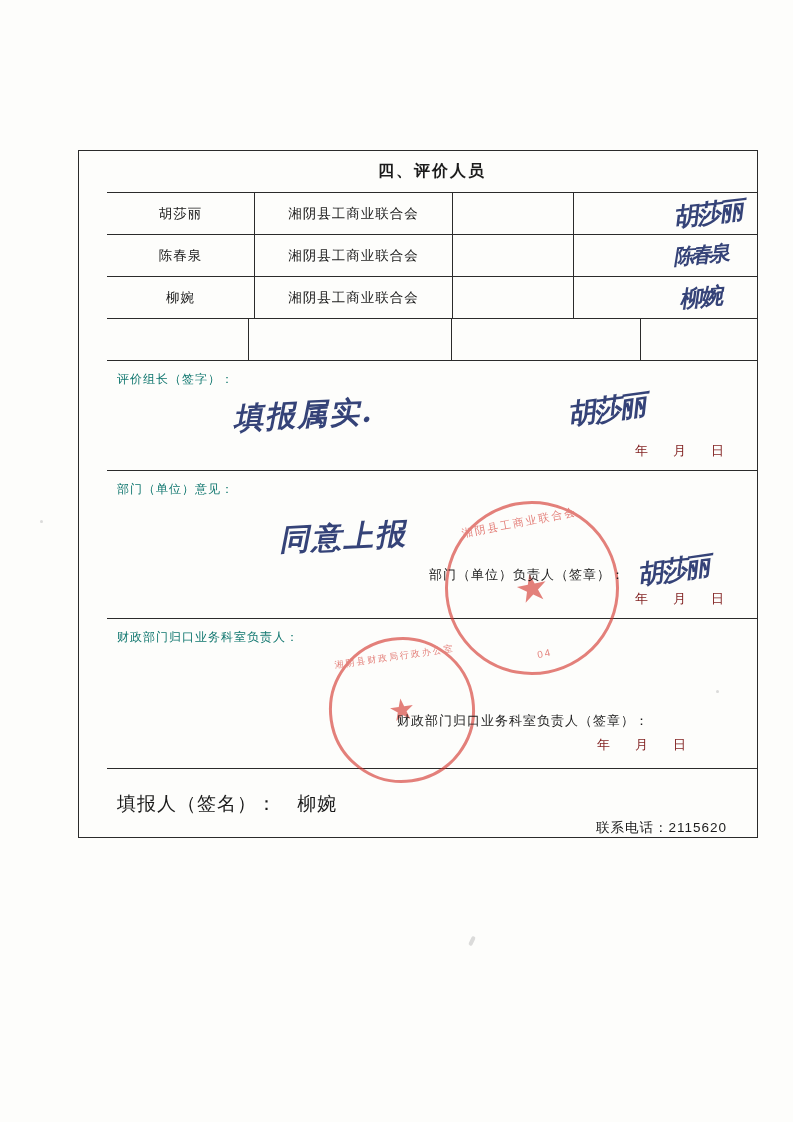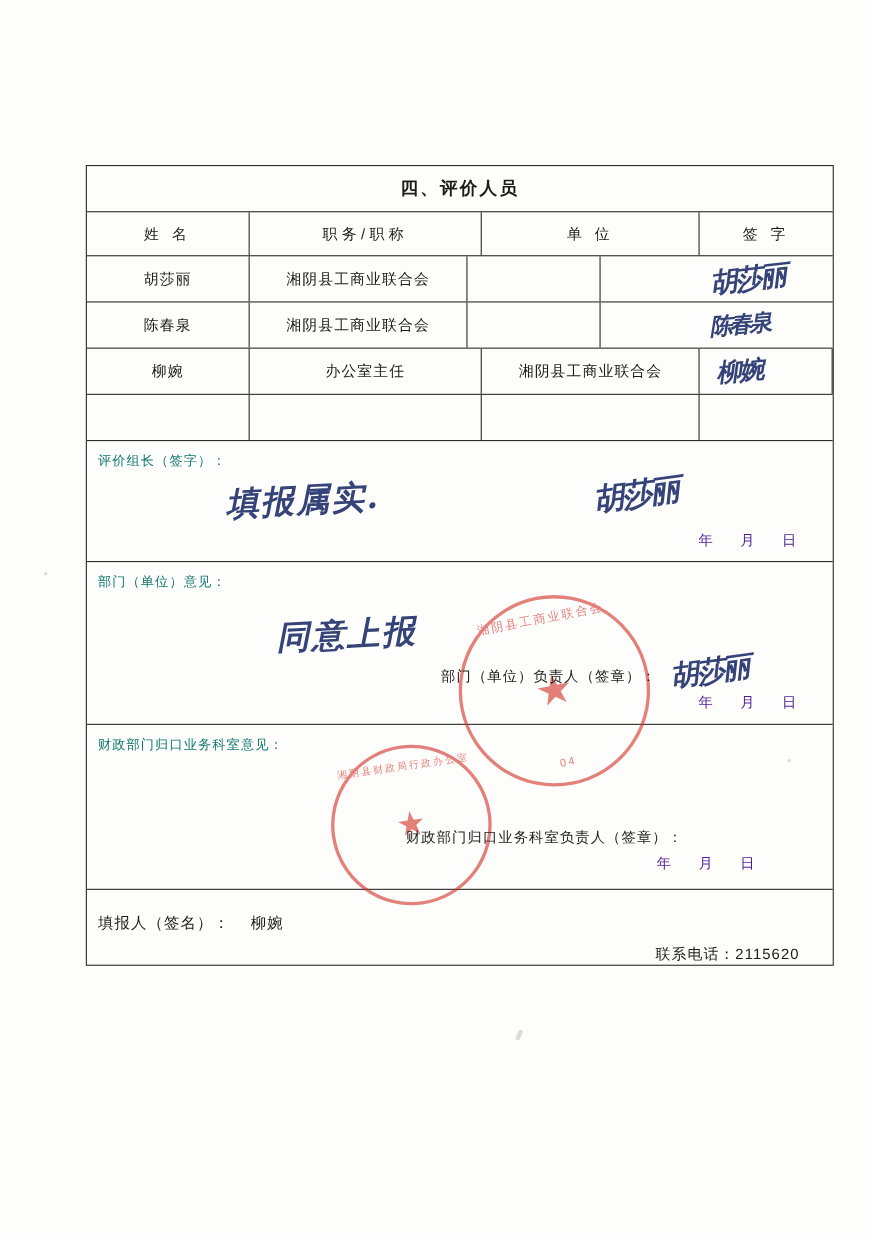--- a/index.html
+++ b/index.html
@@ -26,20 +26,21 @@
     width: 793px;
     height: 1122px;
   }
   .form-table {
     position: absolute;
     left: 78px;
     top: 150px;
     width: 680px;
     border: 1.4px solid #2b2b2b;
     box-sizing: border-box;
+    padding-left: 28px;
   }
   .row {
     display: flex;
     border-bottom: 1.2px solid #2b2b2b;
     box-sizing: border-box;
   }
   .row:last-child { border-bottom: none; }
 
   .cell {
     box-sizing: border-box;
@@ -93,37 +94,37 @@
   }
   .r-leader { height: 110px; }
   .r-dept   { height: 148px; }
   .r-fin    { height: 150px; }
   .r-filler { height: 68px; }
 
   .date-line {
     position: absolute;
     font-size: 13px;
     letter-spacing: 1px;
-    color: #4c1d95;
+    color: #7f1d1d;
   }
   .date-line span { margin-right: 24px; }
   .date-line span:last-child { margin-right: 0; }
 
   .sub-label {
     position: absolute;
     font-size: 13px;
     letter-spacing: 1px;
     color: #1b1b1b;
   }
 
   .footer-left {
     position: absolute;
     left: 10px;
     top: 22px;
-    font-size: 14px;
+    font-size: 19px;
     letter-spacing: 1px;
     color: #1b1b1b;
   }
   .footer-right {
     position: absolute;
     right: 30px;
     top: 22px;
     font-size: 13.5px;
     letter-spacing: 1px;
     color: #1b1b1b;
@@ -194,44 +195,37 @@
   <div class="speck" style="left:40px;top:520px;width:3px;height:3px;"></div>
   <div class="speck" style="left:716px;top:690px;width:3px;height:3px;"></div>
   <div class="speck" style="left:470px;top:936px;width:4px;height:10px;transform:rotate(25deg);border-radius:2px;"></div>
 
   <div class="form-table">
 
     <div class="row title-row">
       <div class="cell title-cell">四、评价人员</div>
     </div>
 
-    <div class="row head-row">
-      <div class="cell c-name">姓  名</div>
-      <div class="cell c-post">职务/职称</div>
-      <div class="cell c-unit">单  位</div>
-      <div class="cell c-sign">签  字</div>
-    </div>
 
     <div class="row data-row" style="position:relative;">
       <div class="cell c-name">胡莎丽</div>
       <div class="cell c-unit">湘阴县工商业联合会</div>
       <div class="cell c-sign"></div>
       <div class="hand hand-blue" style="left:566px;top:4px;font-size:25px;letter-spacing:-2px;transform:rotate(-7deg);">胡莎丽</div>
     </div>
 
     <div class="row data-row" style="position:relative;">
       <div class="cell c-name">陈春泉</div>
       <div class="cell c-unit">湘阴县工商业联合会</div>
       <div class="cell c-sign"></div>
       <div class="hand hand-blue" style="left:566px;top:6px;font-size:21px;letter-spacing:-3px;transform:rotate(-5deg);">陈春泉</div>
     </div>
 
     <div class="row data-row" style="position:relative;">
       <div class="cell c-name">柳婉</div>
-      <div class="cell c-post">办公室主任</div>
       <div class="cell c-unit">湘阴县工商业联合会</div>
       <div class="cell c-sign"></div>
       <div class="hand hand-blue" style="left:572px;top:5px;font-size:23px;letter-spacing:-2px;transform:rotate(-6deg);">柳婉</div>
     </div>
 
     <div class="row empty-row">
       <div class="cell c-name"></div>
       <div class="cell c-post"></div>
       <div class="cell c-unit"></div>
       <div class="cell c-sign"></div>
@@ -258,21 +252,21 @@
       </div>
 
       <div class="sub-label" style="left:322px;bottom:34px;">部门（单位）负责人（签章）：</div>
       <div class="hand hand-blue" style="left:530px;top:82px;font-size:26px;letter-spacing:-2px;transform:rotate(-8deg);">胡莎丽</div>
       <div class="date-line" style="right:32px;bottom:10px;">
         <span>年</span><span>月</span><span>日</span>
       </div>
     </div>
 
     <div class="wide-row r-fin">
-      <div class="wide-label">财政部门归口业务科室意见：</div>
+      <div class="wide-label">财政部门归口业务科室负责人：</div>
 
       <div class="stamp" style="left:222px;top:18px;width:140px;height:140px;transform:rotate(-8deg);">
         <div class="arc" style="font-size:9px;">湘阴县财政局行政办公室</div>
         <div class="star" style="font-size:30px;">★</div>
         <div class="arc-bottom"></div>
       </div>
 
       <div class="sub-label" style="left:272px;bottom:38px;margin-left:18px;">财政部门归口业务科室负责人（签章）：</div>
       <div class="date-line" style="right:70px;bottom:14px;">
         <span>年</span><span>月</span><span>日</span>

